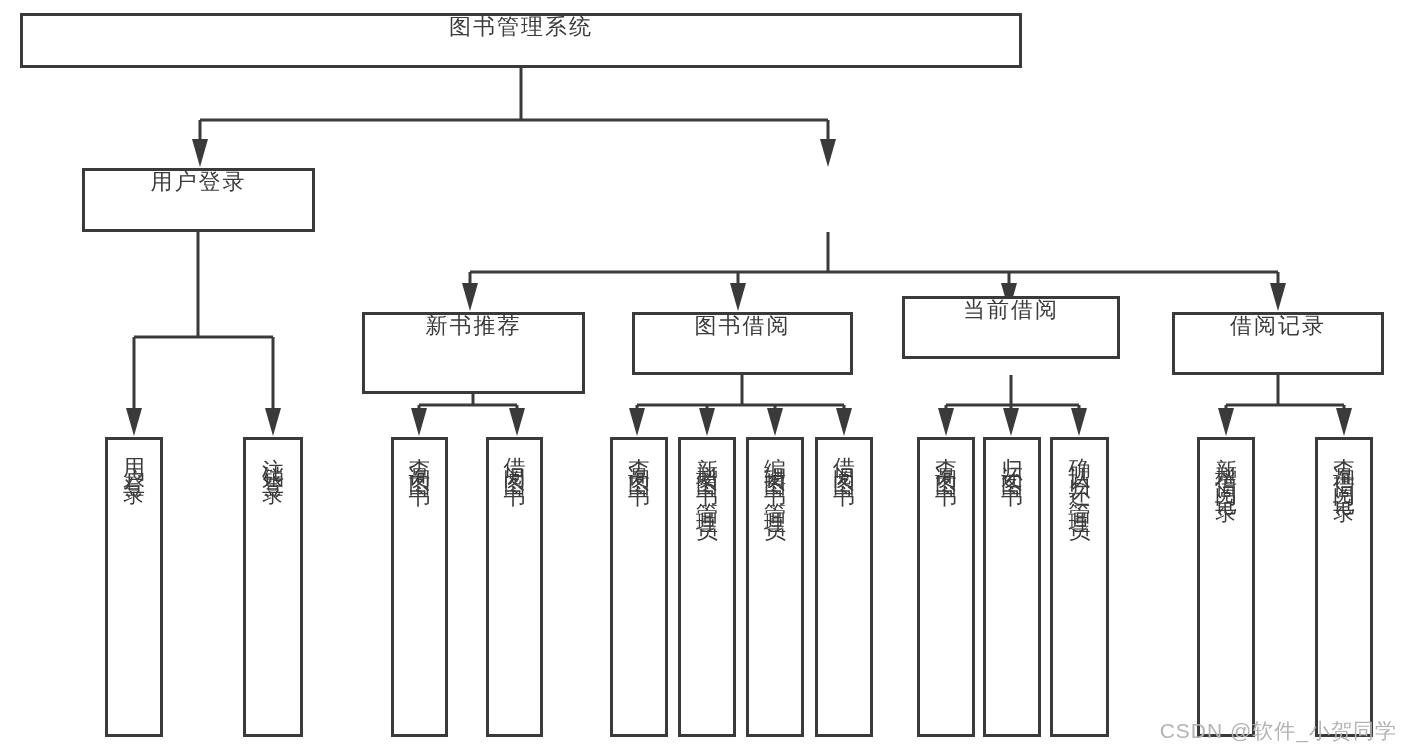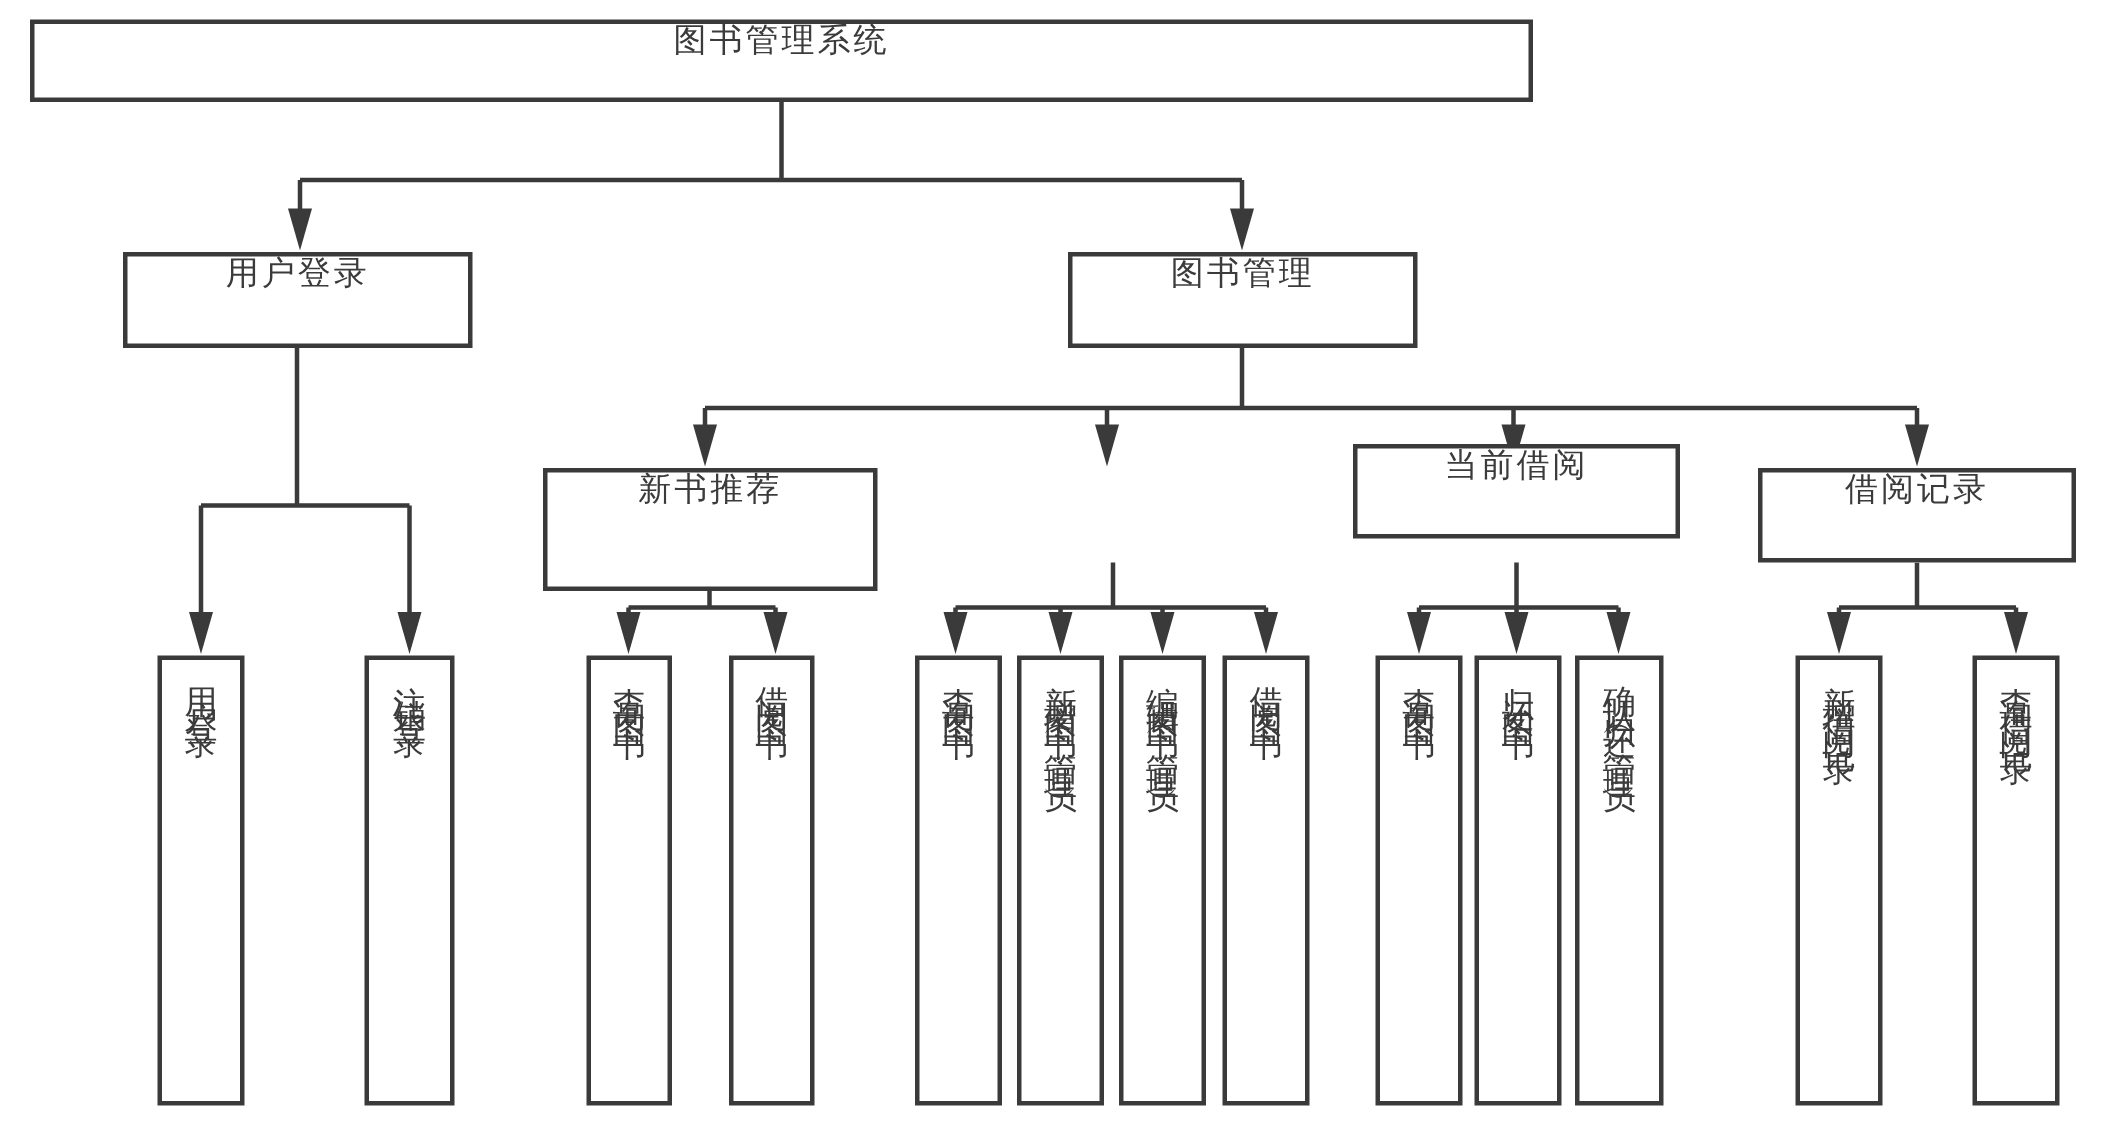--- a/index.html
+++ b/index.html
@@ -95,26 +95,26 @@
     <polygon points="1336,408 1352,408 1344,436"></polygon>
   </svg>
 
   <div class="box h" style="left:20px;top:13px;width:1002px;height:55px">
     <span class="lbl">图书管理系统</span>
   </div>
 
   <div class="box h" style="left:82px;top:168px;width:233px;height:64px">
     <span class="lbl">用户登录</span>
   </div>
-  <div class="box h" style="left:712px;top:168px;width:233px;height:64px">
-    <span class="lbl">图书管理</span>
-  </div>
 
   <div class="box h" style="left:362px;top:312px;width:223px;height:82px">
     <span class="lbl">新书推荐</span>
+  </div>
+  <div class="box h" style="left:632px;top:312px;width:221px;height:63px">
+    <span class="lbl">图书借阅</span>
   </div>
   <div class="box h" style="left:902px;top:296px;width:218px;height:63px">
     <span class="lbl">当前借阅</span>
   </div>
   <div class="box h" style="left:1172px;top:312px;width:212px;height:63px">
     <span class="lbl">借阅记录</span>
   </div>
 
   <div class="box v" style="left:105px;top:437px;width:58px;height:300px">
     <span class="lbl">用户登录</span>
@@ -153,13 +153,14 @@
     <span class="lbl">确认归还（管理员）</span>
   </div>
 
   <div class="box v" style="left:1197px;top:437px;width:58px;height:300px">
     <span class="lbl">新增借阅记录</span>
   </div>
   <div class="box v" style="left:1315px;top:437px;width:58px;height:300px">
     <span class="lbl">查询借阅记录</span>
   </div>
 
+  <div class="watermark">CSDN @软件_小贺同学</div>
 </div>
 
 </body></html>

